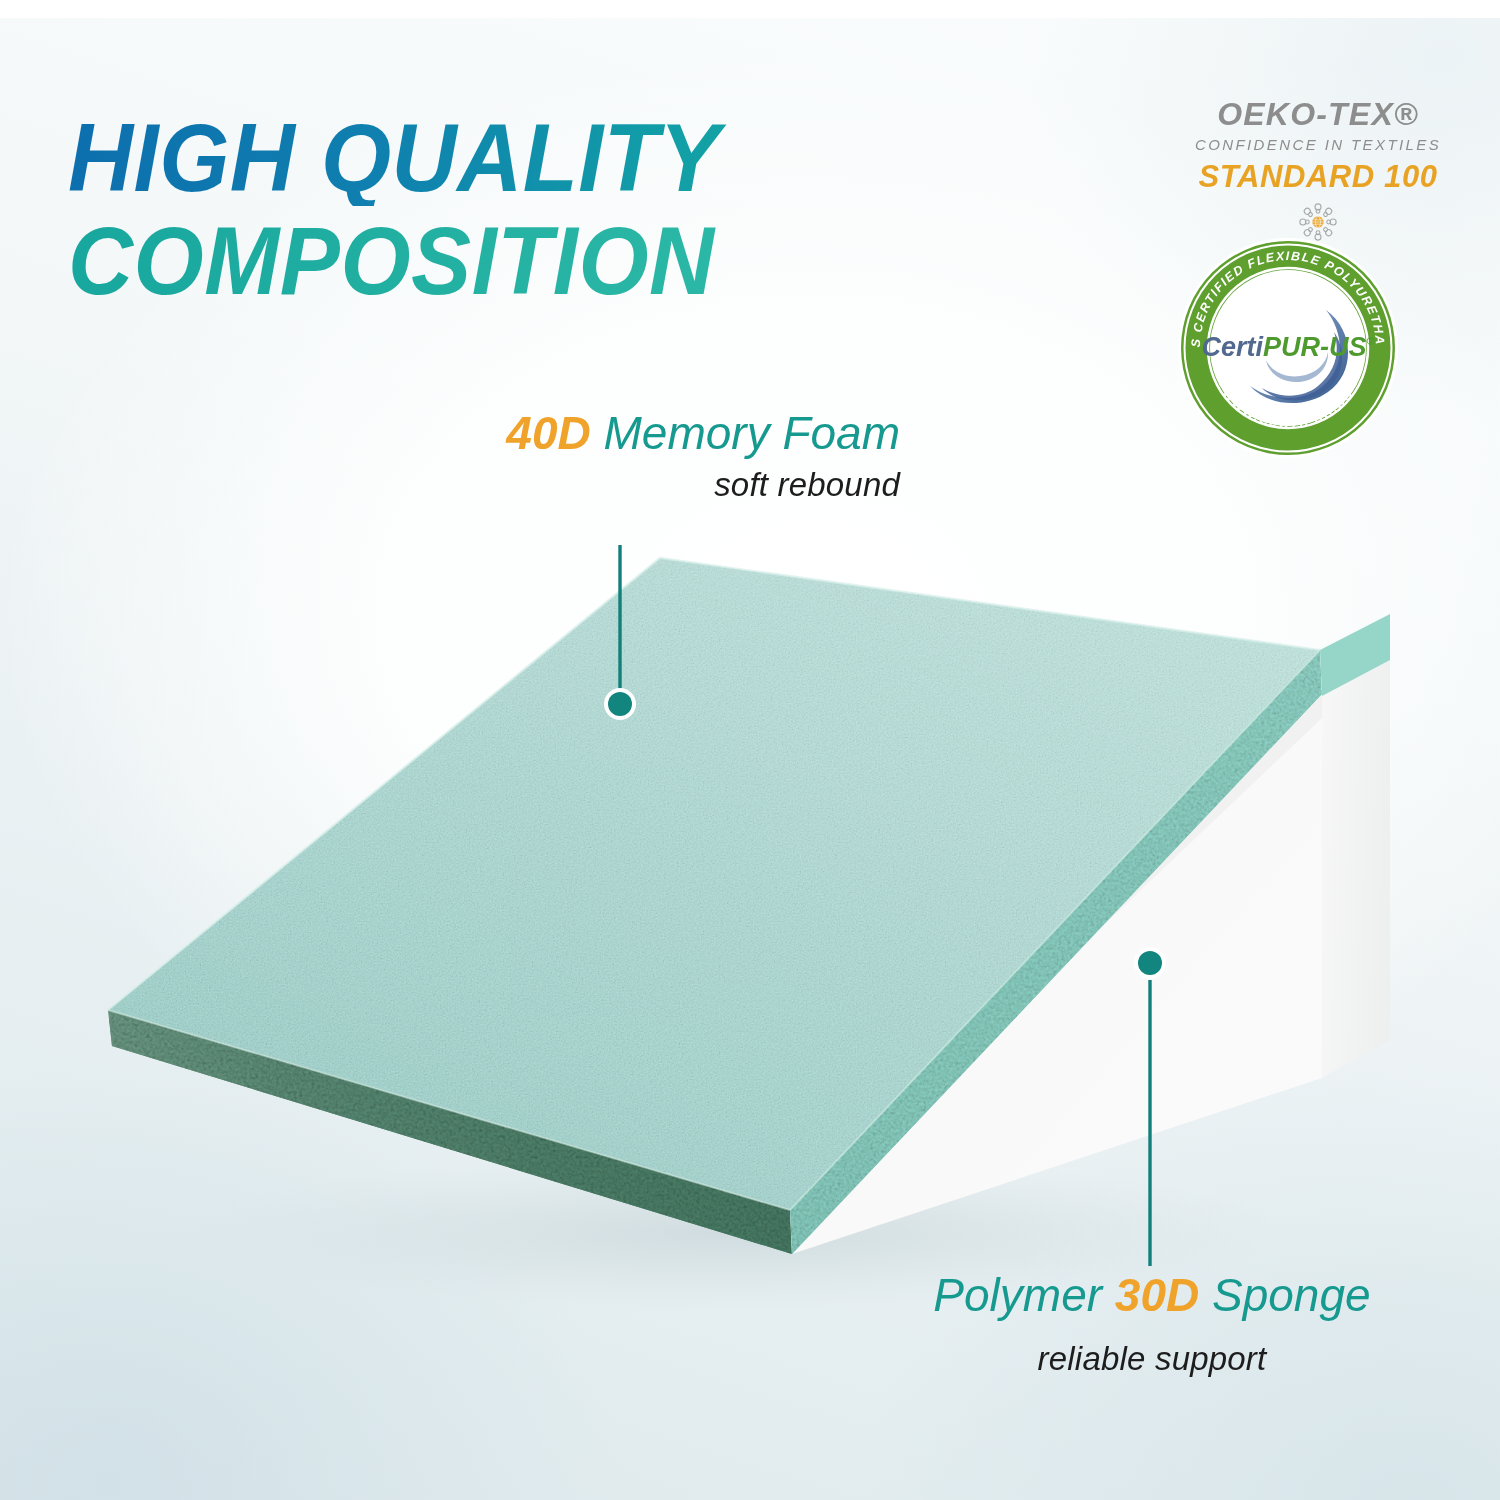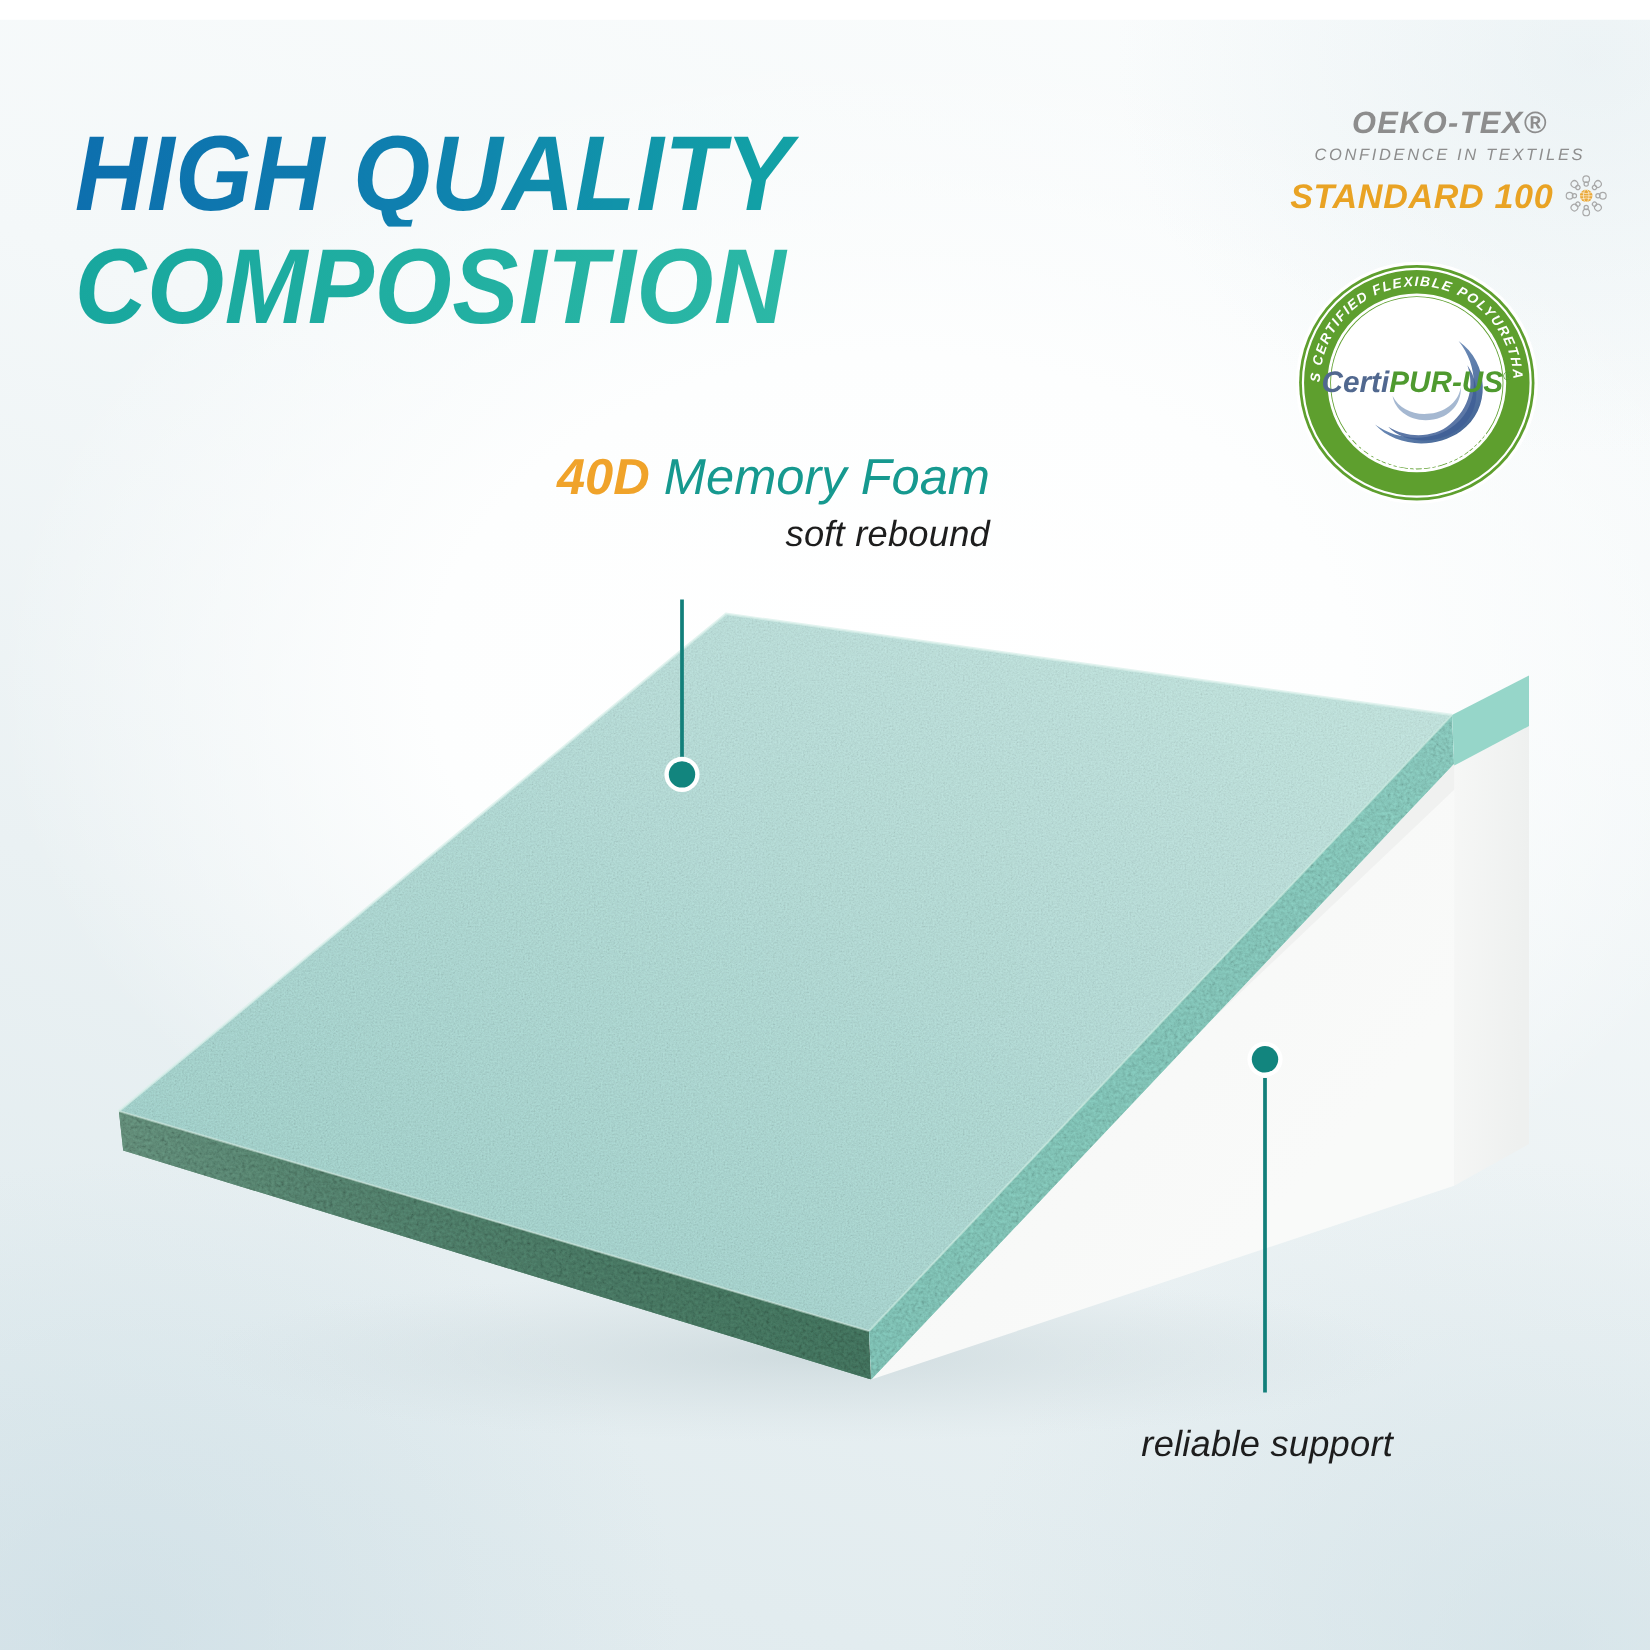--- a/index.html
+++ b/index.html
@@ -55,29 +55,29 @@
     margin-top:7px;
     background-image:linear-gradient(92deg,#18a79e 0%,#22b0a2 38%,#2cb8a6 70%,#3cc0ab 100%);
     transform:scaleX(.93); transform-origin:left center;
   }
 
   
   #oeko {
     position:absolute; left:1188px; top:80px; width:260px; text-align:center;
   }
   #oeko-line1 {
-    font-size:28px; font-weight:700; color:#8d8d8d; letter-spacing:1.2px;
+    font-size:32px; font-weight:700; color:#8d8d8d; letter-spacing:1.2px;
     line-height:1; white-space:nowrap;
   }
   #oeko-line2 {
     font-size:15px; font-weight:400; color:#8d8d8d; letter-spacing:2.4px;
     margin-top:7px; line-height:1; white-space:nowrap;
   }
   #oeko-row3 {
-    display:flex; align-items:center; justify-content:center; gap:9px; margin-top:9px;
+    display:flex; align-items:center; justify-content:center; gap:9px; margin-top:9px;flex-direction:column;
   }
   #oeko-line3 {
     font-size:31px; font-weight:700; color:#e9a324; letter-spacing:0.6px;
     line-height:1; white-space:nowrap;
   }
   #oeko-flower { width:42px; height:42px; flex:0 0 auto; }
 
   
   #certipur {
     position:absolute; left:1176px; top:218px; width:224px; height:224px;
@@ -330,16 +330,19 @@
   </svg>
 
   <div class="callout" id="callout-top">
     <div class="co-title">
       <span class="num">40D</span><span class="word"> Memory Foam</span>
     </div>
     <div class="co-sub">soft rebound</div>
   </div>
 
   <div class="callout" id="callout-bottom">
+    <div class="co-title">
+      <span class="word">Polymer </span><span class="num">30D</span><span class="word"> Sponge</span>
+    </div>
     <div class="co-sub">reliable support</div>
   </div>
 
 </div>
 
 </body></html>

